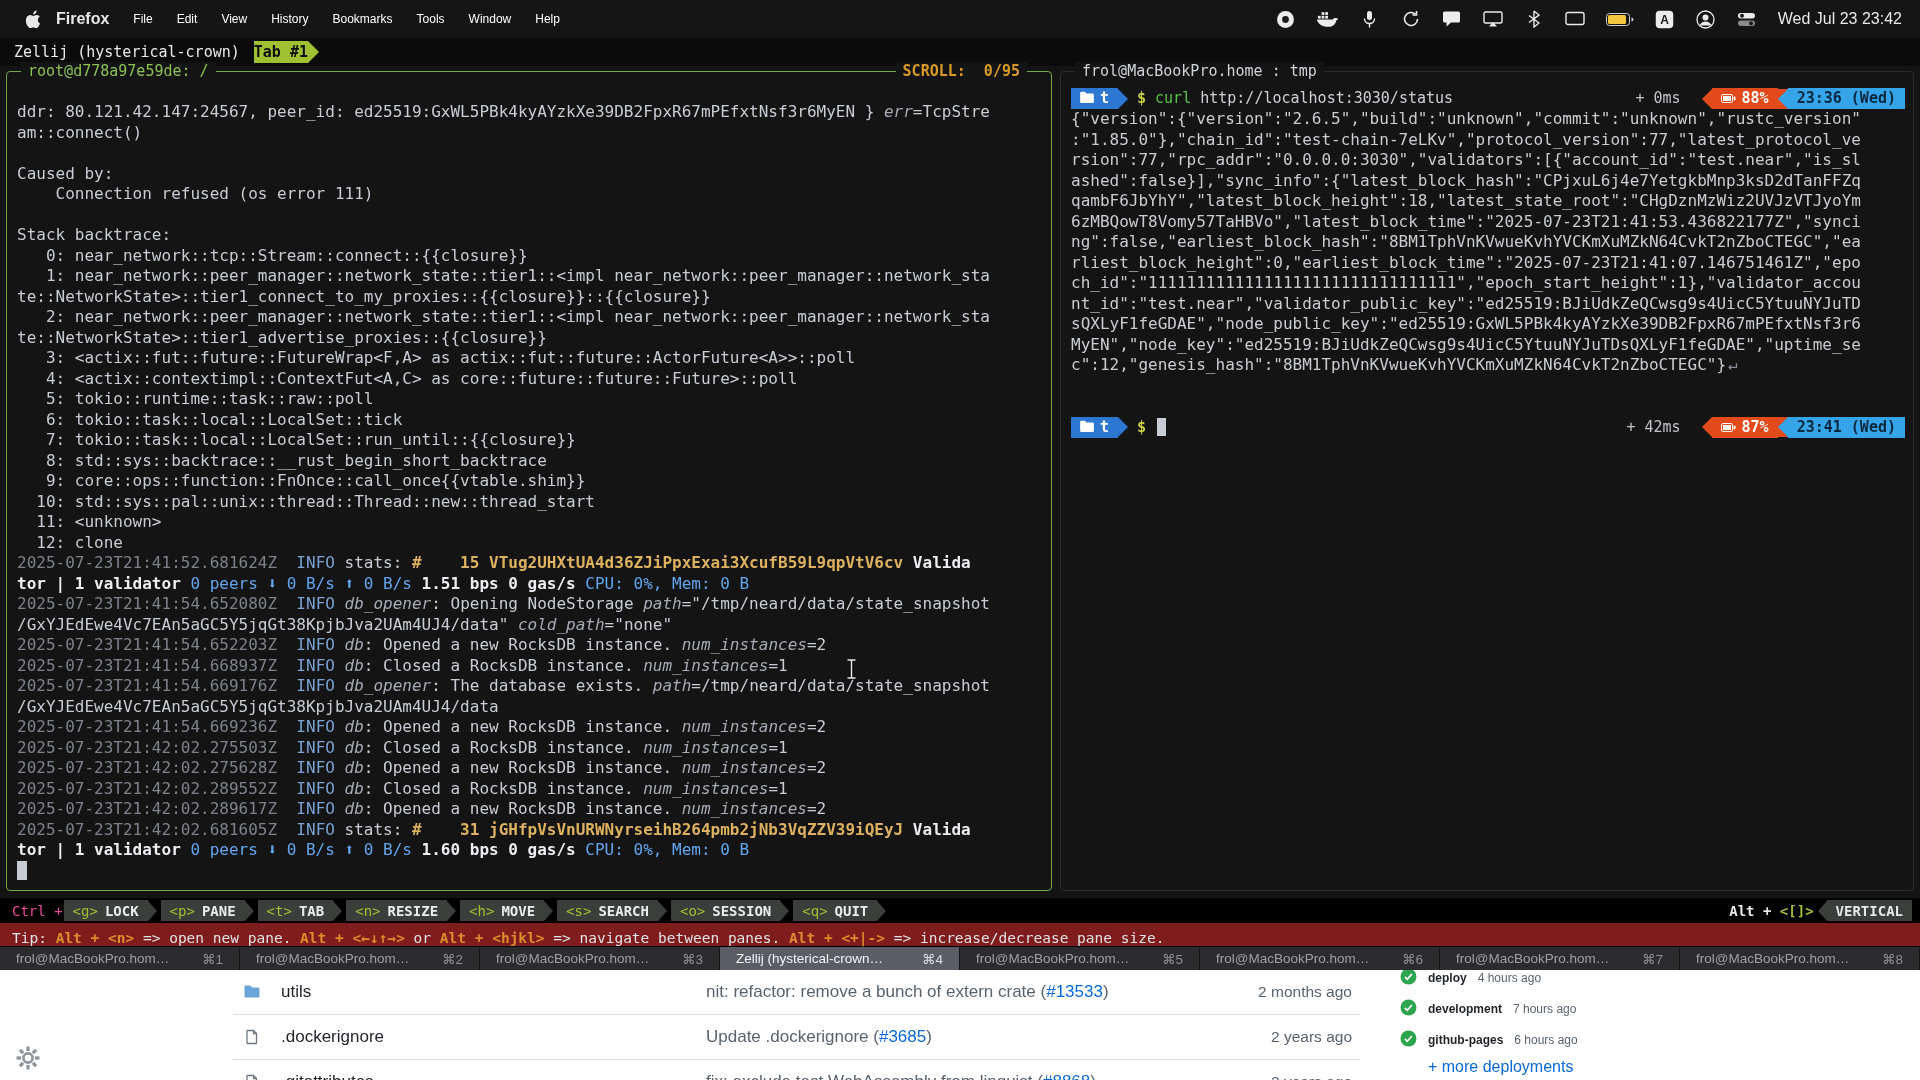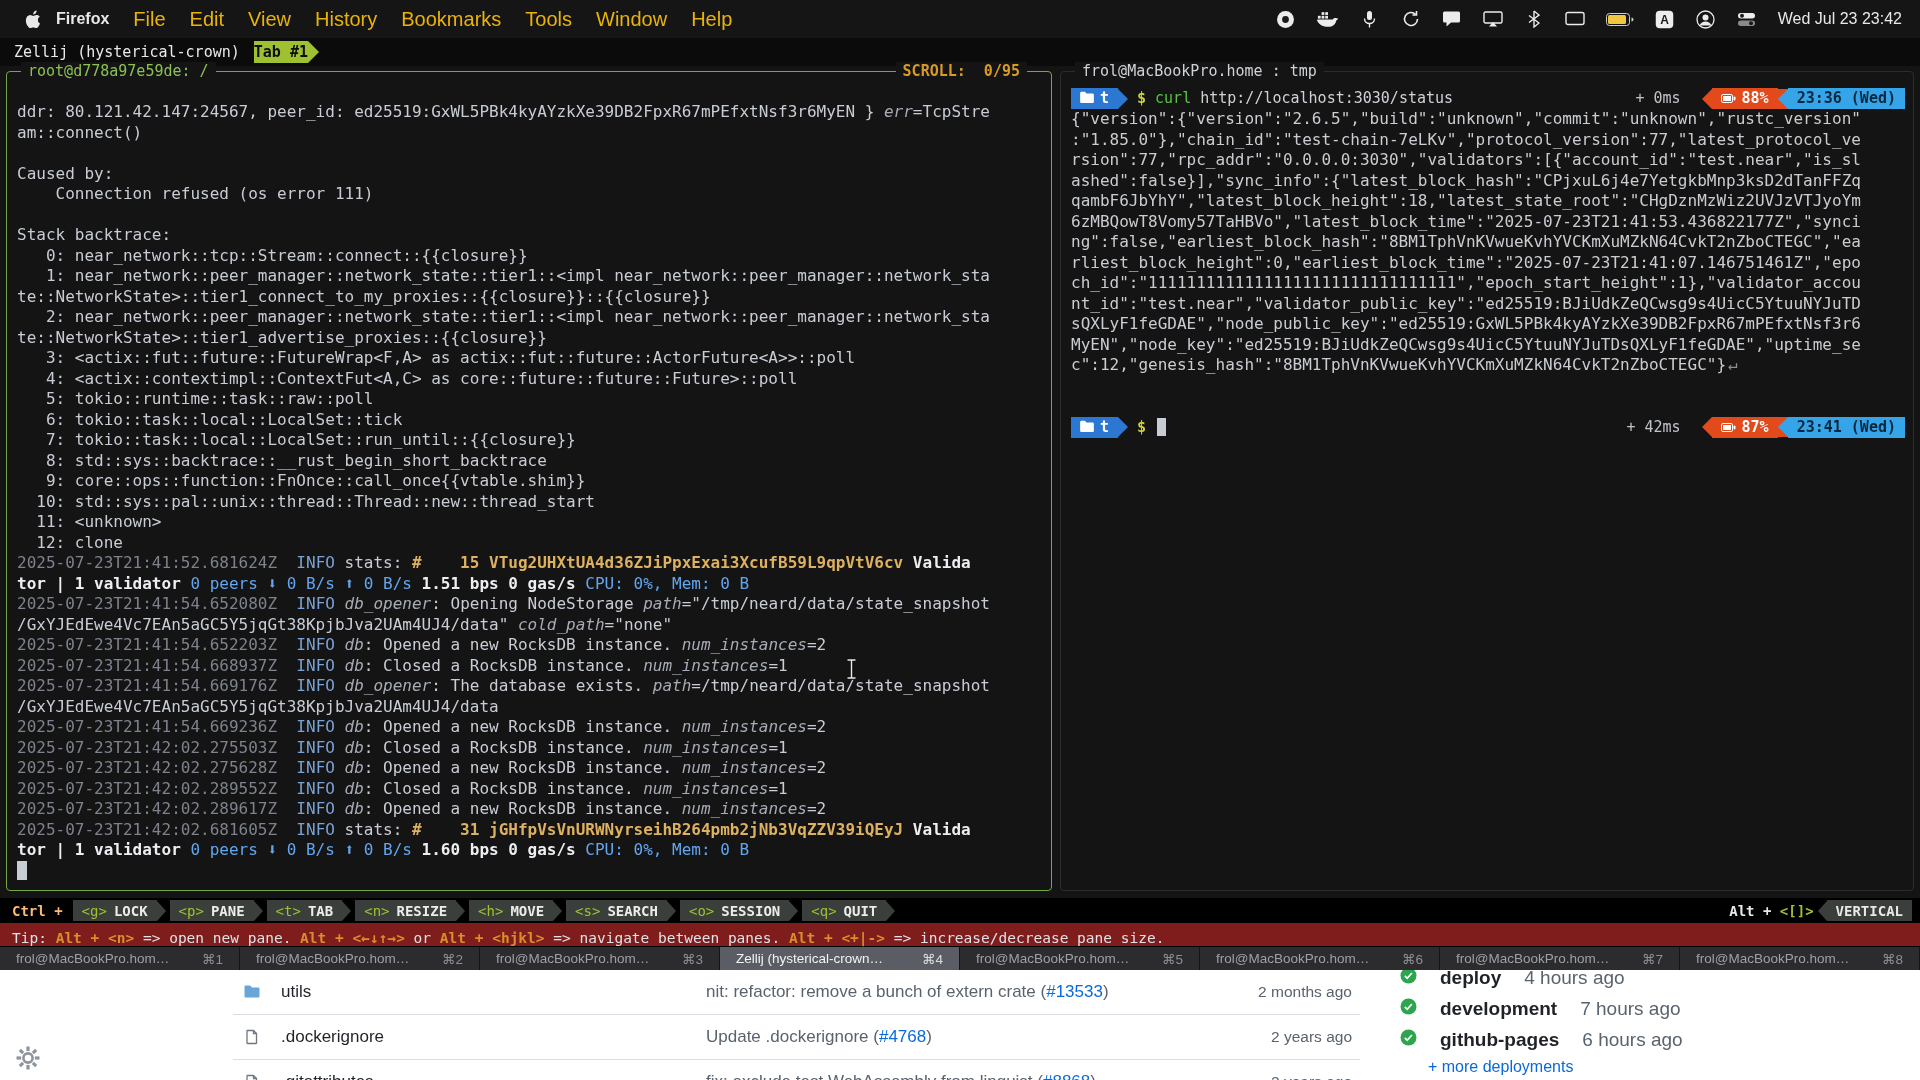--- a/index.html
+++ b/index.html
@@ -4,21 +4,21 @@
 <style>
   *{margin:0;padding:0;box-sizing:border-box}
   html,body{width:1920px;height:1080px;overflow:hidden;background:#000}
   .screen{position:relative;width:1920px;height:1080px;overflow:hidden;background:#0a0a0a;font-family:"Liberation Sans",sans-serif}
 
   
   .menubar{position:absolute;top:0;left:0;right:0;height:38px;background:#151515;display:flex;align-items:center;justify-content:space-between;padding:0 18px;color:#e8e8e8;z-index:50}
   .mb-left{display:flex;align-items:center}
   .apple{width:30px;display:flex;justify-content:center;align-items:center}
   .mb-app{font-weight:bold;font-size:16px;padding:0 12px 0 8px}
-  .mb-menu{font-size:20px;padding:0 12px;color:#eab308;cursor:default}
+  .mb-menu{font-size:12px;padding:0 12px;color:#ffffff;cursor:default}
   .mb-right{display:flex;align-items:center;gap:21px}
   #status-icons{display:flex;align-items:center;gap:21px}
   .st-icon{display:flex;align-items:center;justify-content:center;min-width:20px;height:22px}
   .mb-clock{font-size:16px;white-space:nowrap}
 
   
   .term-window{position:absolute;top:38px;left:0;width:1920px;height:932px;background:#141414;font-family:"DejaVu Sans Mono",monospace}
   .zj-topbar{height:28px;background:#0b0b0b;display:flex;align-items:center;font-size:15px;color:#e9e9e9;padding-left:14px}
   .zj-session{margin-right:14px}
   .zj-tab{background:#9fc131;color:#0d0d0d;font-weight:bold;padding:0 0;height:22px;display:flex;align-items:center}
@@ -59,21 +59,21 @@
   .block-cursor{display:inline-block;width:9px;height:18px;margin-left:2px}
   .spacer{flex:1}
   .dur{color:#c0c3c9;margin-right:21px;white-space:pre}
   .arr-l-batt{width:0;height:0;border-right:10px solid #e2491b;border-top:10.5px solid transparent;border-bottom:10.5px solid transparent}
   .pseg.batt{background:#e2491b;color:#fff;font-weight:bold}
   .arr-l-time{width:0;height:0;border-right:10px solid #35a4e8;border-top:10.5px solid transparent;border-bottom:10.5px solid transparent;background:#e2491b}
   .pseg.ptime{background:#35a4e8;color:#06283e;font-weight:bold}
 
   
   .zj-keybar{height:25px;background:#000;display:flex;align-items:center;font-size:14px;color:#e8e8e8;padding-right:8px}
-  .kb-prefix{padding:0 10px 0 12px;font-weight:bold;color:#fdba74}
+  .kb-prefix{padding:0 1px 0 12px;font-weight:normal;color:#ec4899}
   .kb-seg{background:#3a3f3b;height:21px;display:flex;align-items:center;padding:0 9px;gap:7px;white-space:pre}
   .kb-key{color:#a0c030}
   .kb-label{font-weight:bold;color:#ececec}
   .kb-arr{width:0;height:0;border-left:9px solid #3a3f3b;border-top:10.5px solid transparent;border-bottom:10.5px solid transparent;margin-right:4px}
   .kb-arr-l{width:0;height:0;border-right:9px solid #3a3f3b;border-top:10.5px solid transparent;border-bottom:10.5px solid transparent;margin-left:4px}
   .kb-alt{display:flex;align-items:center;font-weight:bold;white-space:pre}
   .kb-mode{font-weight:bold}
 
   
   .zj-tip{height:23px;background:#7f1d1d;display:flex;align-items:flex-end;padding-left:12px;font-size:14.5px;white-space:pre}
@@ -90,21 +90,21 @@
   
   .browser{position:absolute;top:970px;left:0;width:1920px;height:110px;background:#fff;font-family:"Liberation Sans",sans-serif;overflow:hidden}
   #file-rows{position:absolute;left:233px;top:0;width:1127px}
   .file-row{display:flex;align-items:center;height:45px;border-bottom:1px solid #d8dee4;font-size:17px;padding-left:10px}
   .ficon{width:38px;display:flex;align-items:center}
   .fname{width:425px;color:#1f2328;cursor:pointer}
   .fmsg{flex:1;color:#59636e;overflow:hidden;white-space:nowrap;cursor:pointer}
   .pr-link{color:#0969da}
   .fage{width:150px;text-align:right;color:#59636e;font-size:15.5px;padding-right:8px}
   #deploys{position:absolute;left:1400px;top:-8px}
-  .dep-item{display:flex;align-items:center;gap:23px;height:31px;font-size:19px}
+  .dep-item{display:flex;align-items:center;gap:11px;height:31px;font-size:12px}
   .dep-name{font-weight:bold;color:#1f2328;cursor:pointer}
   .dep-age{color:#59636e}
   .dep-more{display:inline-block;color:#0969da;font-size:16px;margin:3px 0 0 28px;cursor:pointer}
   .gear{position:absolute;left:16px;bottom:6px}
 
   
   .mouse-cursor{position:absolute;left:845px;top:658px;z-index:99;pointer-events:none}
 </style>
 </head>
 <body>
@@ -334,21 +334,21 @@
           <span class="fage">2 months ago</span>
         </div>
         <div class="file-row">
           <span class="ficon">
             <svg width="18" height="16" viewBox="0 0 16 16" fill="none" stroke="#6e7781" stroke-width="1.3">
               <path d="M3.5 1.5h6l3 3v9.5a.5.5 0 0 1-.5.5H3.5a.5.5 0 0 1-.5-.5v-12a.5.5 0 0 1 .5-.5z"></path>
               <path d="M9.5 1.5v3h3"></path>
             </svg>
           </span>
           <span class="fname">.dockerignore</span>
-          <span class="fmsg"><span>Update .dockerignore (</span><span class="pr-link">#4768</span><span>)</span></span>
+          <span class="fmsg"><span>Update .dockerignore (</span><span class="pr-link">#3685</span><span>)</span></span>
           <span class="fage">2 years ago</span>
         </div>
         <div class="file-row">
           <span class="ficon">
             <svg width="18" height="16" viewBox="0 0 16 16" fill="none" stroke="#6e7781" stroke-width="1.3">
               <path d="M3.5 1.5h6l3 3v9.5a.5.5 0 0 1-.5.5H3.5a.5.5 0 0 1-.5-.5v-12a.5.5 0 0 1 .5-.5z"></path>
               <path d="M9.5 1.5v3h3"></path>
             </svg>
           </span>
           <span class="fname">.gitattributes</span>

